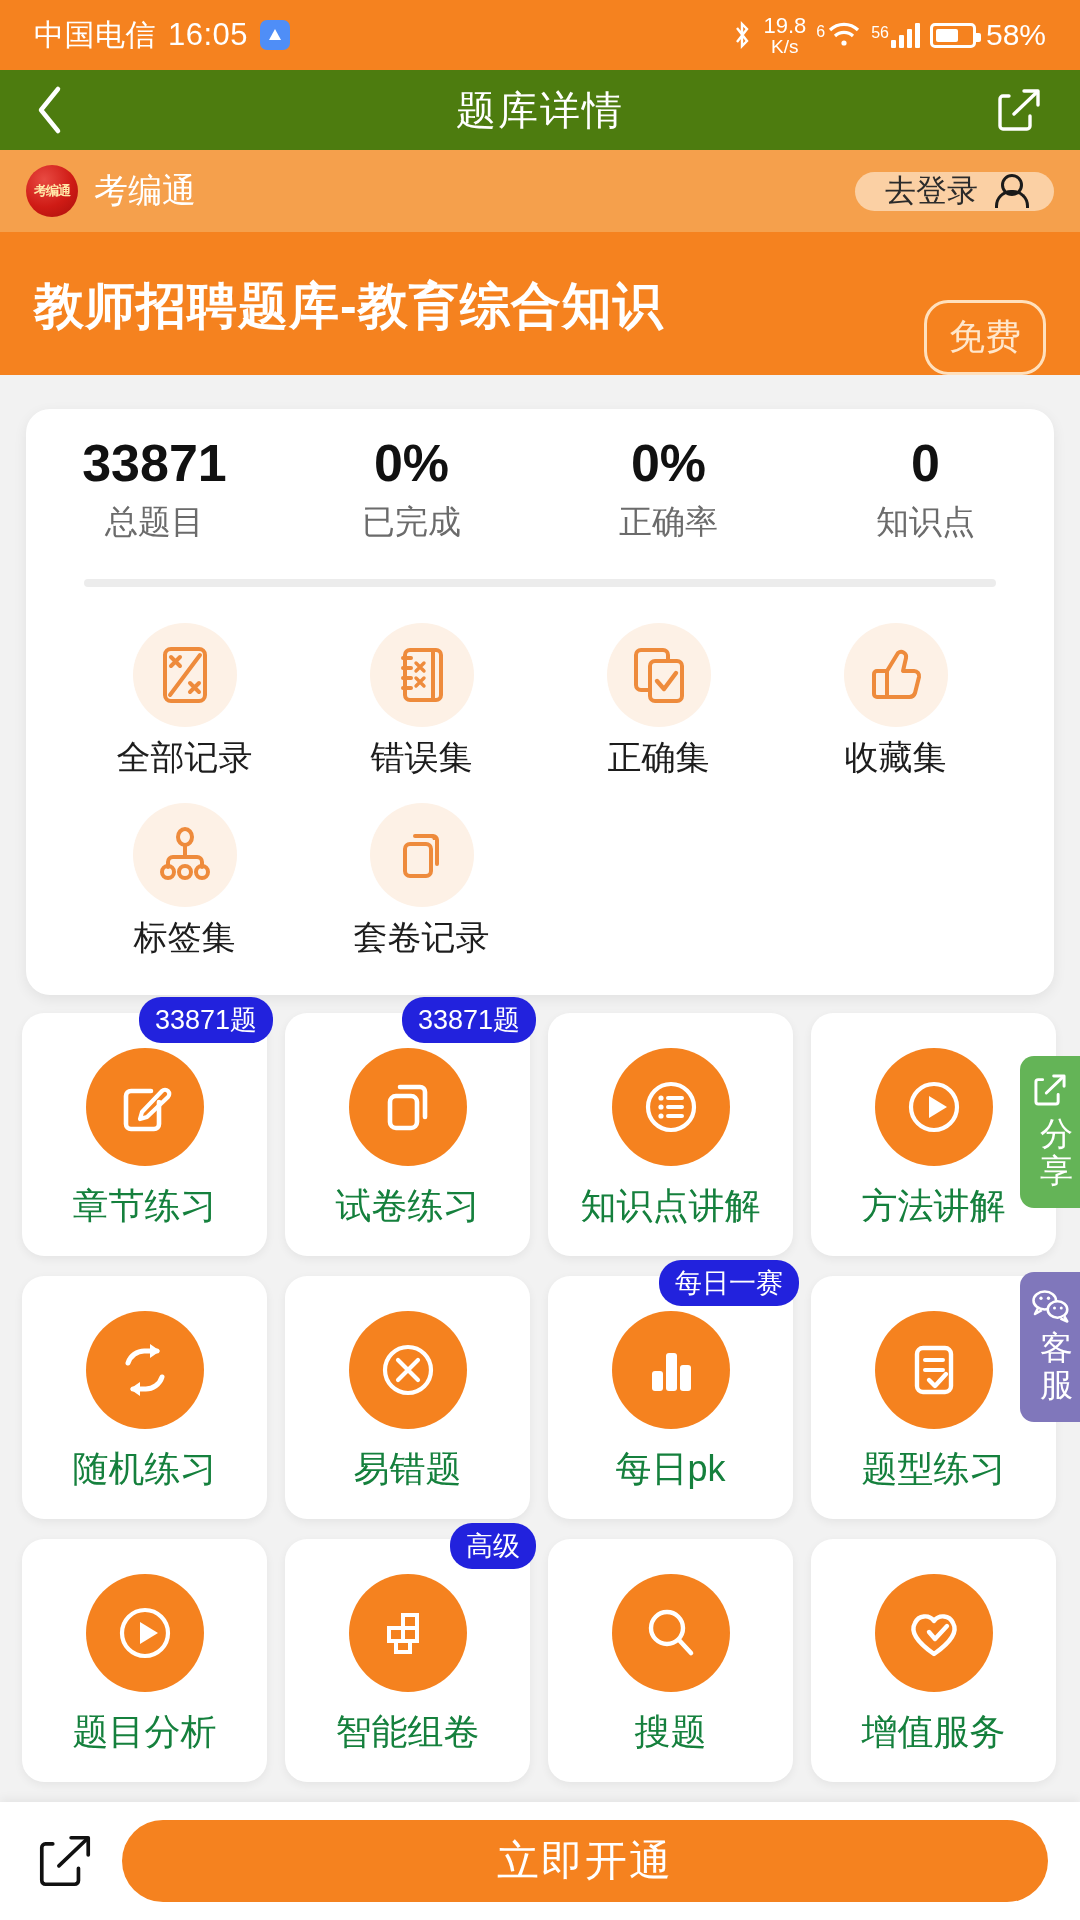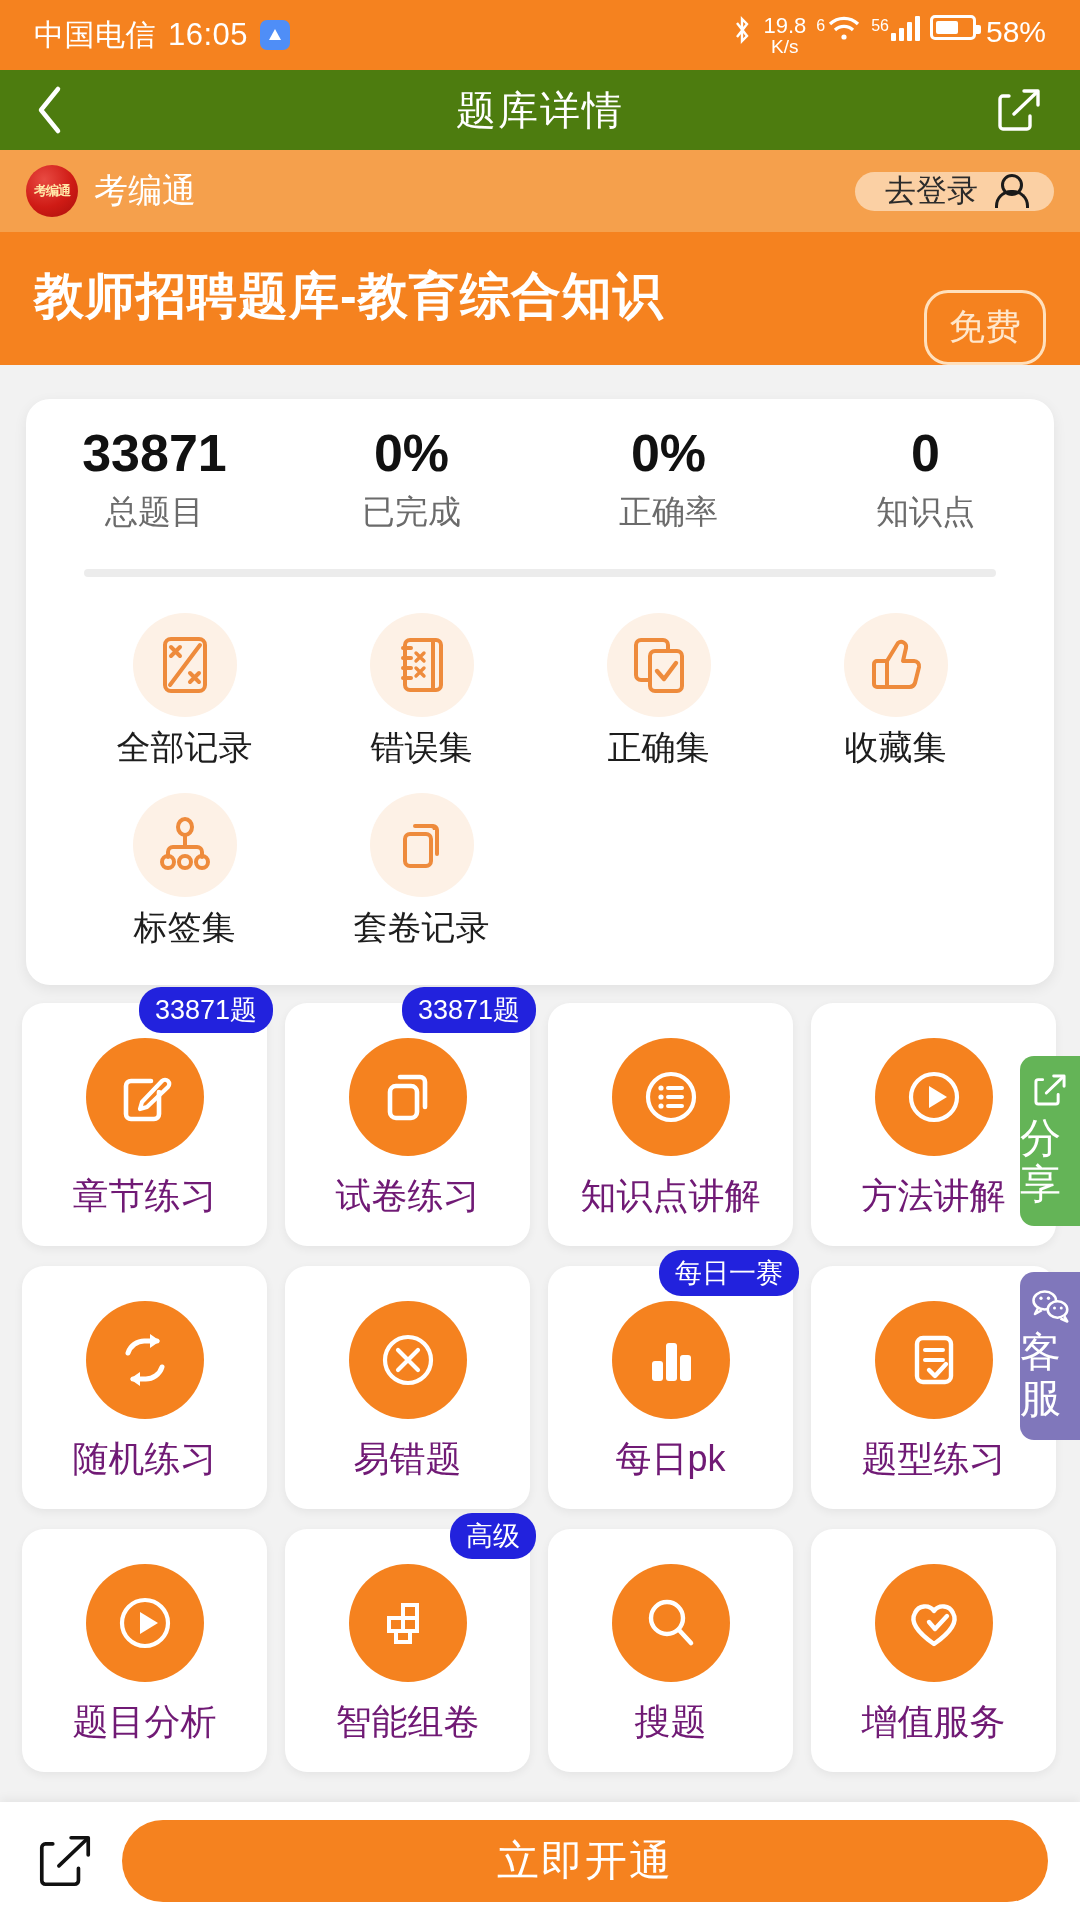--- a/index.html
+++ b/index.html
@@ -16,21 +16,21 @@
     display:flex; align-items:center; justify-content:space-between;
     padding:0 34px; color:#ffffff;
   }
   .sb-left{ display:flex; align-items:center; gap:12px; font-size:30px; letter-spacing:.5px;}
   .sb-time{ font-size:31px; }
   .sb-appicon{
     width:30px;height:30px;border-radius:7px;background:#4f8ef7;
     display:inline-flex;align-items:center;justify-content:center;
     font-size:16px;color:#fff;line-height:1;
   }
-  .sb-right{ display:flex; gap:10px;}
+  .sb-right{ display:flex; align-items:center; gap:10px;}
   .bt{ font-size:28px; }
   .netspeed{ display:flex;flex-direction:column;align-items:center;line-height:1;}
   .netspeed .n{ font-size:22px; }
   .netspeed .u{ font-size:19px; }
   .wifi-wrap{ display:flex; align-items:flex-start; gap:2px;}
   .sup{ font-size:16px; margin-top:2px;}
   .bars{ display:flex; align-items:flex-end; gap:3px; height:26px;}
   .bars i{ display:block; width:5px; background:#fff; border-radius:1px;}
   .bars i:nth-child(1){height:8px}
   .bars i:nth-child(2){height:13px}
@@ -65,21 +65,21 @@
   .brand-name{ color:#fff; font-size:34px; }
   .login-btn{
     background:#fbd0a4;border-radius:40px;height:39px;padding:0 30px;
     display:flex;align-items:center;gap:16px;color:#2b2b2b;font-size:31px;
   }
   .person-ic{ width:30px;height:34px;position:relative;}
   .person-ic::before{content:"";position:absolute;top:0;left:7px;width:16px;height:16px;border:3px solid #1a1a1a;border-radius:50%;}
   .person-ic::after{content:"";position:absolute;bottom:0;left:1px;width:28px;height:15px;border:3px solid #1a1a1a;border-bottom:none;border-radius:16px 16px 0 0;}
 
   
-  .hero{ background:#F5821F; padding:36px 34px 0; position:relative; }
+  .hero{ background:#F5821F; padding:46px 34px 0; position:relative; }
   .hero-row{ display:flex; align-items:flex-start; justify-content:space-between;}
   .hero-title{ color:#fff;font-size:50px;font-weight:bold;letter-spacing:1px;line-height:1.15;}
   .free-badge{
     border:3px solid #ffe0bd;border-radius:24px;color:#ffe7cc;
     font-size:36px;padding:10px 22px;margin-top:22px;white-space:nowrap;
   }
   .hero-meta{ margin-top:24px;display:flex;align-items:baseline;gap:56px;color:#ffe3c7;font-size:30px;}
   .hero-meta b{ color:#ffffff;font-size:36px;font-weight:bold;padding:0 8px;}
 
   
@@ -107,30 +107,30 @@
   .gcell{ width:calc(25% - 14px); position:relative; }
   .gcard{
     background:#fff;border-radius:22px;box-shadow:0 3px 10px rgba(0,0,0,.06);
     height:243px;display:flex;flex-direction:column;align-items:center;
     justify-content:center; padding-top:10px;
   }
   .gcard .circle{
     width:118px;height:118px;border-radius:50%;background:#F5821F;
     display:flex;align-items:center;justify-content:center;
   }
-  .gcard .glbl{ font-size:36px;color:#701a75;margin-top:16px;white-space:nowrap;}
+  .gcard .glbl{ font-size:36px;color:#15803d;margin-top:16px;white-space:nowrap;}
   .badge{
     position:absolute;top:-16px;right:-6px;background:#2222dd;color:#fff;
     font-size:27px;border-radius:22px;padding:5px 16px;white-space:nowrap;z-index:4;
   }
 
   
   .side{ position:absolute; right:0; z-index:10; width:60px; border-radius:14px 0 0 14px;
          display:flex;flex-direction:column;align-items:center;padding:14px 0 18px;color:#fff;}
-  .side .t{ font-size:41px; line-height:1.12; margin-top:6px;}
+  .side .t{ font-size:33px; line-height:1.12; margin-top:6px;padding-left:20px;}
   .side-share{ top:1056px; background:#64b457; }
   .side-kefu{ top:1272px; background:#8077bb; }
 
   
   .bottombar{
     position:absolute;bottom:0;left:0;right:0;height:118px;background:#fff;
     display:flex;align-items:center;padding:0 32px;gap:24px;
     box-shadow:0 -3px 10px rgba(0,0,0,.06);
   }
   .buy-btn{

